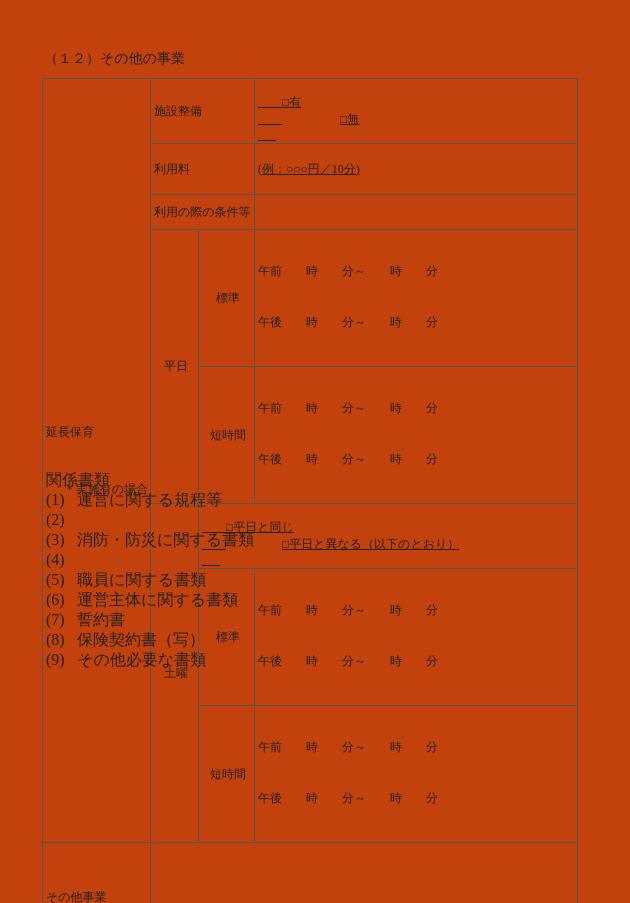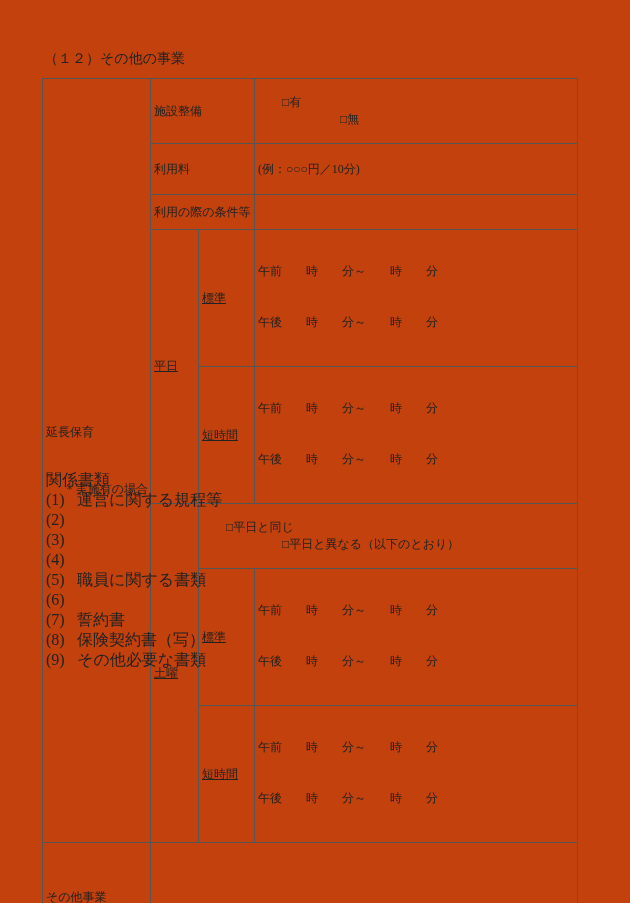--- a/index.html
+++ b/index.html
@@ -24,22 +24,22 @@
     vertical-align:middle;
     padding:0 0 0 3px;
     white-space:pre;
     overflow:hidden;
   }
   tr.r1{height:20px} tr.r2{height:51px} tr.r3{height:35px}
   tr.r4{height:37px} tr.r5{height:36px} tr.r6{height:21px}
   tr.r7{height:33px} tr.r8{height:32px} tr.r9{height:109px}
 
   td.top { vertical-align:top; padding-top:3px; }
-  td.ctr { padding-left:0;text-decoration:underline; }
-  td.val { padding-left:7px; }
+  td.ctr { text-align:center; padding-left:0; }
+  td.val { padding-left:7px;text-decoration:underline; }
   td.time { padding-left:7px; line-height:17px; vertical-align:middle;font-family:Liberation Mono, monospace; }
   td.colA { line-height:19px; }
   .note-line { text-align:right; padding-right:2px; }
   .cb2 { margin-left:58px; }
   .cb3 { margin-left:56px; }
 
   .docs { position:absolute; left:46px; top:470px; font-size:16px; line-height:20px; }
   .doc-item { display:flex; }
   .doc-item .num { flex:0 0 31px; width:31px; }
 </style>
@@ -133,30 +133,32 @@
     <div>関係書類</div>
     <div class="doc-item">
       <span class="num">(1)</span>
         <span>運営に関する規程等</span>
     </div>
     <div class="doc-item">
       <span class="num">(2)</span>
     </div>
     <div class="doc-item">
       <span class="num">(3)</span>
+        <span>消防・防災に関する書類</span>
     </div>
     <div class="doc-item">
       <span class="num">(4)</span>
     </div>
     <div class="doc-item">
       <span class="num">(5)</span>
         <span>職員に関する書類</span>
     </div>
     <div class="doc-item">
       <span class="num">(6)</span>
+        <span>運営主体に関する書類</span>
     </div>
     <div class="doc-item">
       <span class="num">(7)</span>
         <span>誓約書</span>
     </div>
     <div class="doc-item">
       <span class="num">(8)</span>
         <span>保険契約書（写）</span>
     </div>
     <div class="doc-item">

